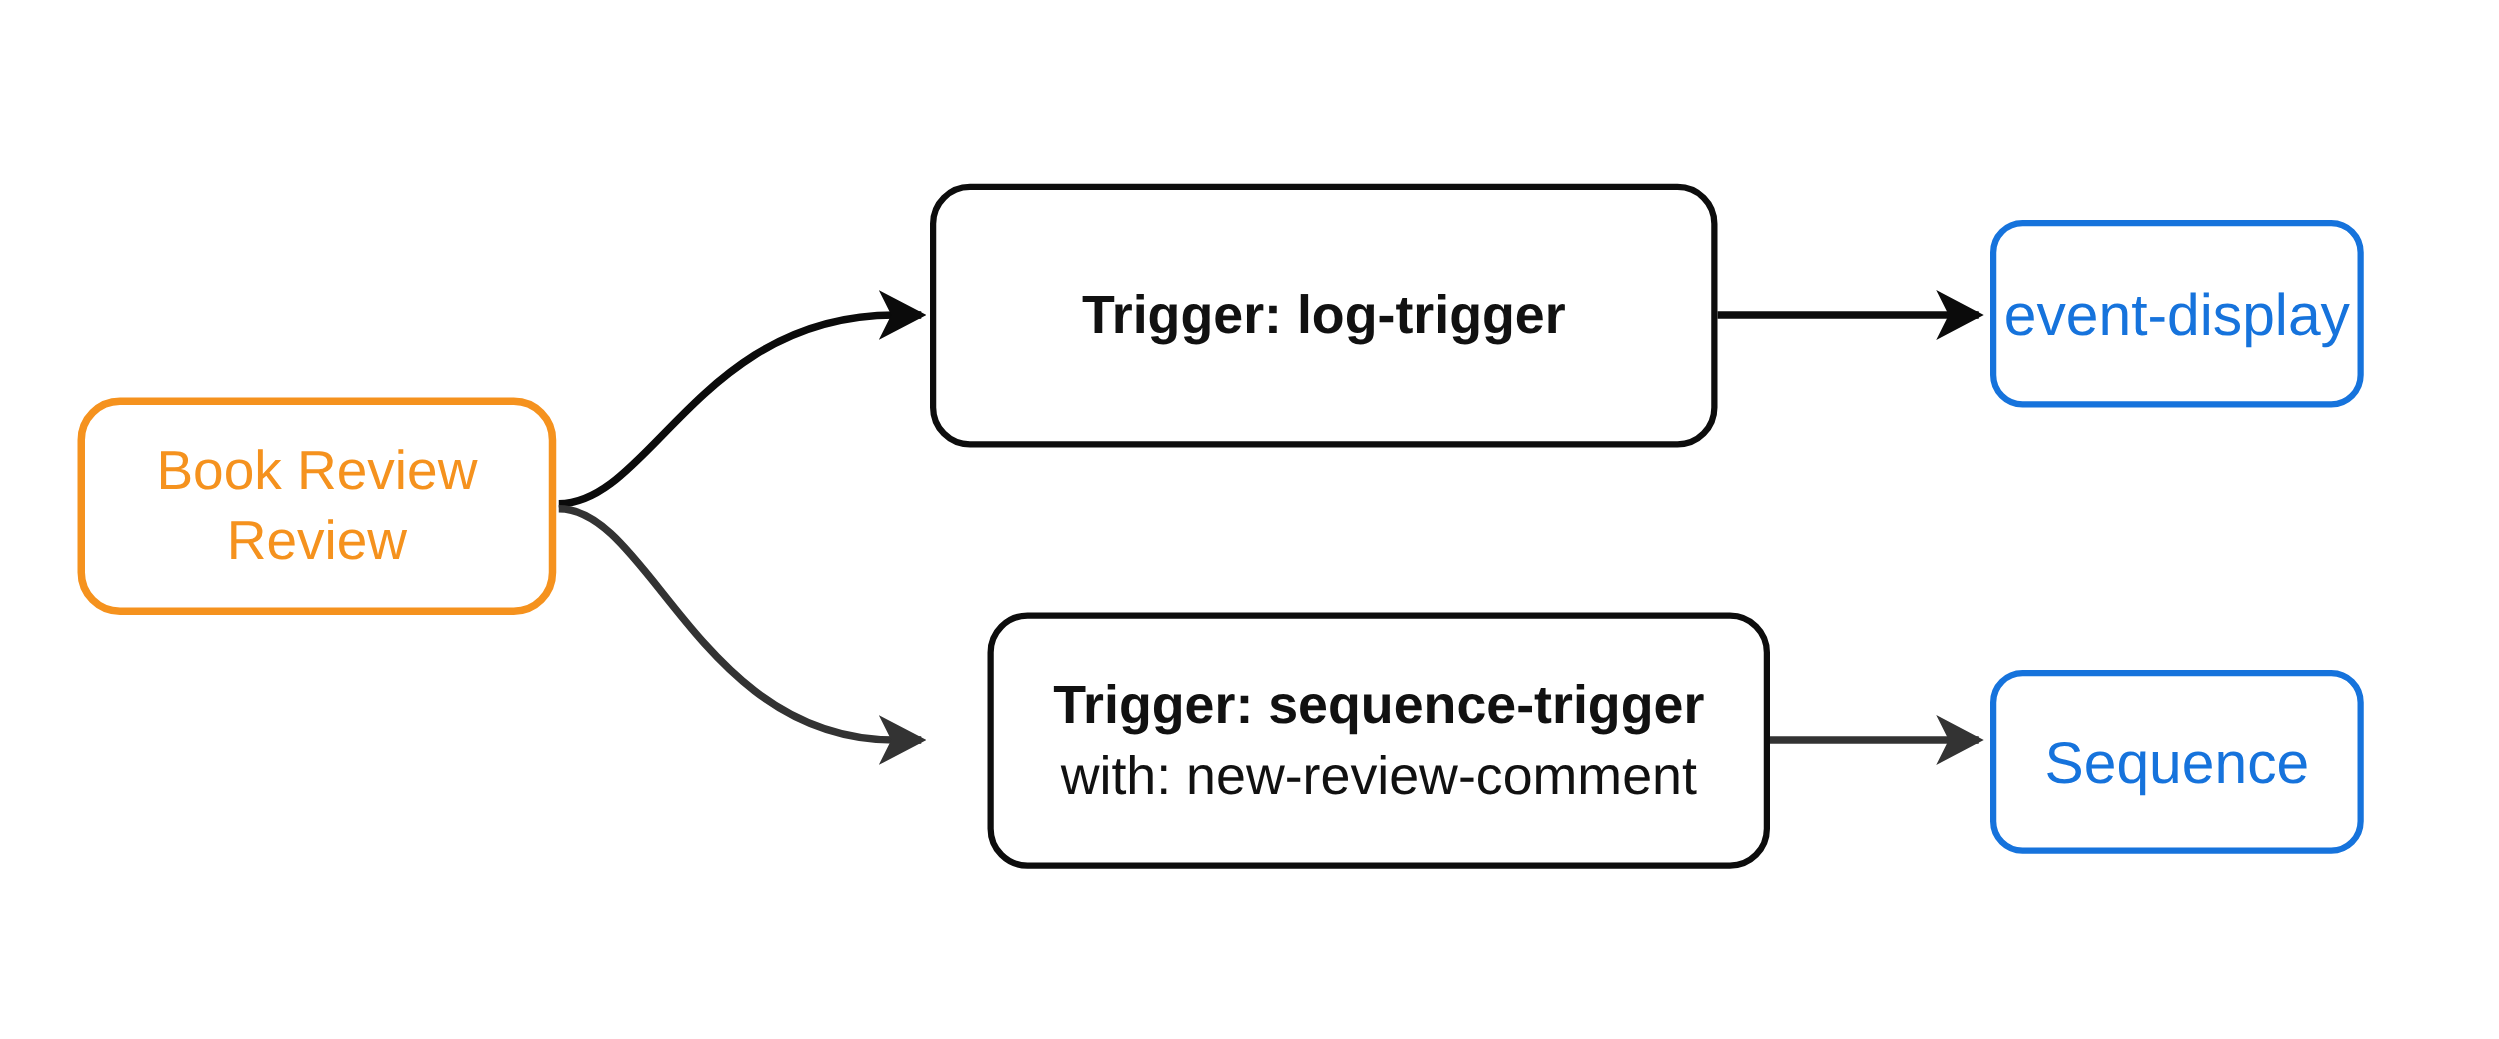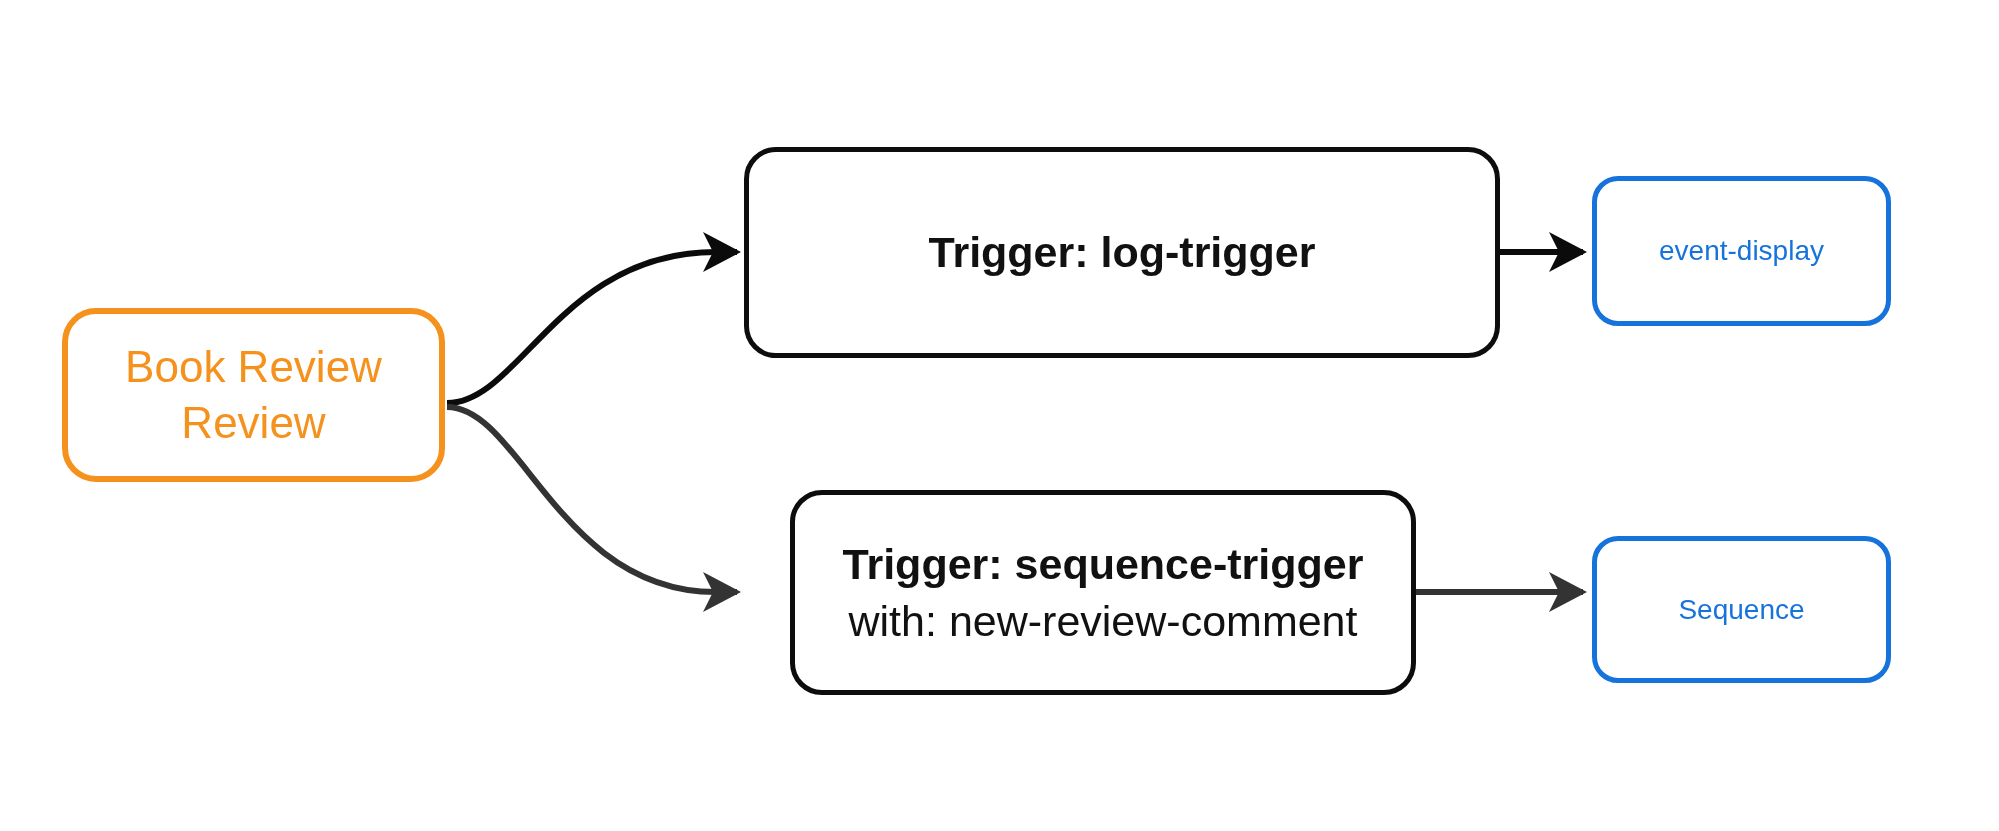--- a/index.html
+++ b/index.html
@@ -45,49 +45,49 @@
     box-sizing: border-box;
     background: #ffffff;
     display: flex;
     flex-direction: column;
     align-items: center;
     justify-content: center;
     text-align: center;
     z-index: 1;
   }
   .node-broker {
-    left: 62px; top: 308px;
+    left: 62px; top: 318px;
     width: 383px; height: 174px;
     border: 6px solid var(--broker-accent);
     border-radius: 34px;
     color: var(--broker-accent);
     font-size: 44px;
     line-height: 1.28;
   }
   .node-trigger {
     border: 5px solid var(--trigger-border);
     border-radius: 32px;
     color: var(--trigger-text);
     font-size: 43px;
     line-height: 1.32;
   }
   .node-trigger .title { font-weight: 700; }
   .node-trigger-log {
     left: 744px; top: 147px;
-    width: 756px; height: 211px;
+    width: 630px; height: 211px;
   }
   .node-trigger-seq {
     left: 746px; top: 490px;
     width: 626px; height: 205px; margin-left: 44px;
   }
   .node-endpoint {
     border: 5px solid var(--endpoint-accent);
     border-radius: 26px;
     color: var(--endpoint-accent);
-    font-size: 28px;
+    font-size: 47px;
   }
   .node-event-display {
     left: 1592px; top: 176px;
     width: 299px; height: 150px;
   }
   .node-sequence {
     left: 1592px; top: 536px;
     width: 299px; height: 147px;
   }
 </style>

